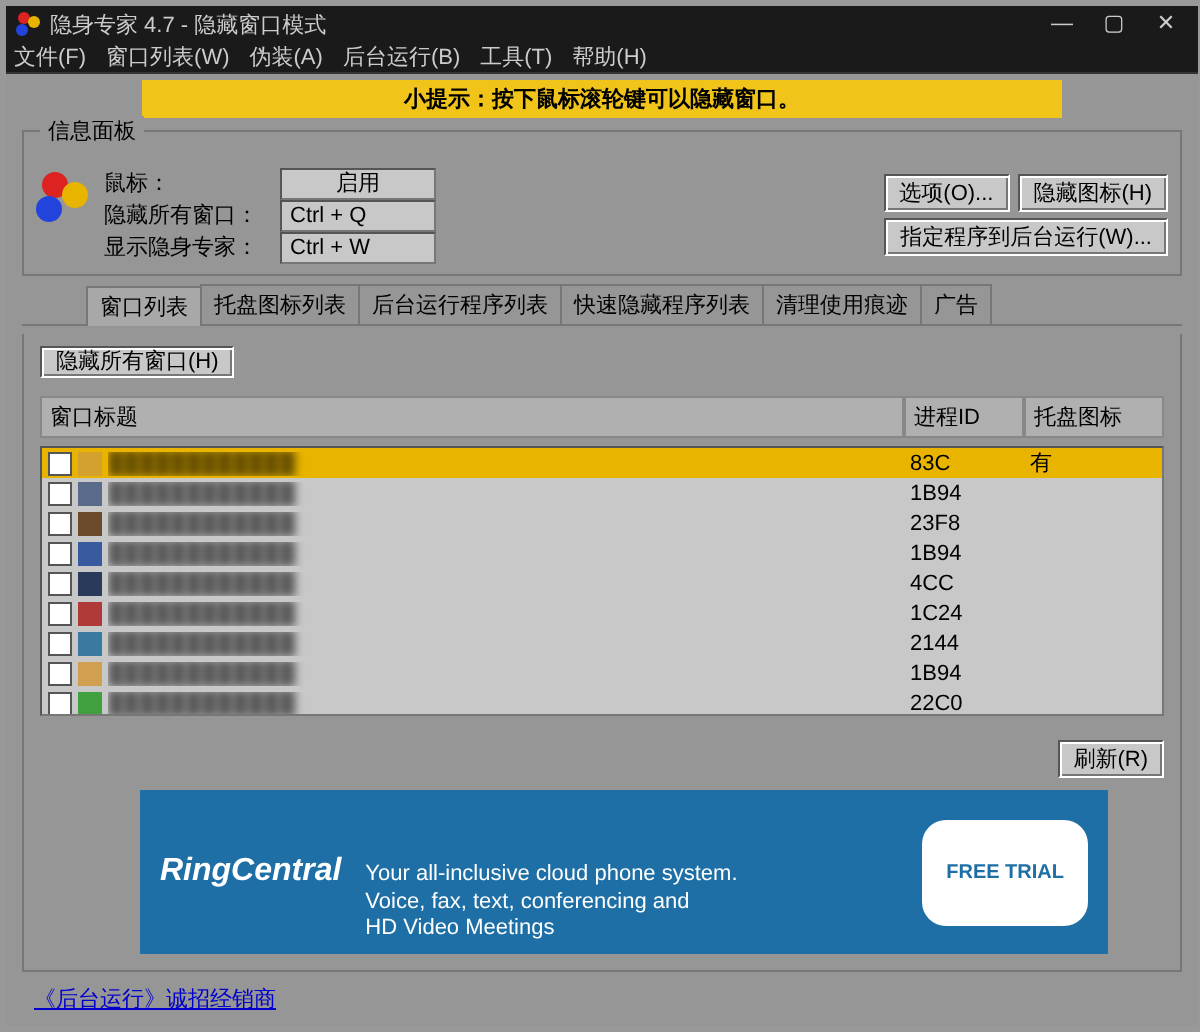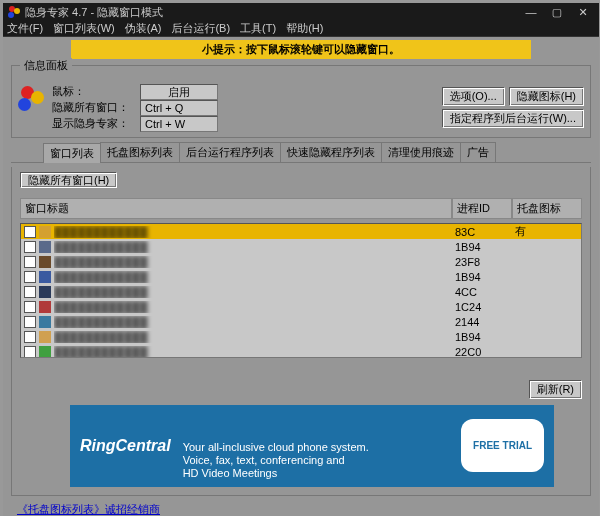--- a/index.html
+++ b/index.html
@@ -38,21 +38,21 @@
 .col.pid { width: 60px; }
 .col.tray { width: 70px; }
 .list { background: #c8c8c8; border: 1px solid #777; border-top-color: #555; border-left-color: #555; height: 135px; overflow: hidden; }
 .row { display: flex; align-items: center; height: 15px; }
 .row.sel { background: #e8b400; }
 .row .cb { width: 12px; height: 12px; border: 1px solid #555; background: #fff; margin: 0 3px; }
 .row .rico { width: 12px; height: 12px; background: #888; margin-right: 3px; }
 .row .rtitle { flex: 1; color: transparent; text-shadow: 0 0 4px rgba(0,0,0,.55); white-space: nowrap; overflow: hidden; }
 .row .rpid { width: 60px; padding-left: 4px; }
 .row .rtray { width: 70px; padding-left: 4px; }
-.refresh-row { display: flex; justify-content: flex-end; margin-top: 18px; }
+.refresh-row { display: flex; justify-content: flex-end; margin-top: 8px; }
 .ad { background: #1d6fa5; color: #fff; display: flex; align-items: center; padding: 6px 10px; gap: 12px; margin: 2px 28px 2px 50px; }
 .ad .brand { font-weight: bold; font-style: italic; font-size: 16px; }
 .ad .txt { font-size: 10px; line-height: 1.2; flex: 1; margin-top: 30px; }
 .ad .trial { background: #fff; color: #1d6fa5; border-radius: 12px; padding: 21px 12px; font-weight: bold; font-size: 10px; cursor: pointer; }
 .footer { background: #969696; padding: 2px 6px; }
 .footer a { color: #0000cc; text-decoration: underline; cursor: pointer; }
 </style>
 </head>
 <body>
 
@@ -207,16 +207,16 @@
         <div class="txt">
           <div>Your all-inclusive cloud phone system.</div>
           <div>Voice, fax, text, conferencing and</div>
           <div>HD Video Meetings</div>
         </div>
         <span class="trial">FREE TRIAL</span>
       </div>
     </div>
 
     <div class="footer">
-      <a>《托盘图标列表》诚招经销商</a>
+      <a>《后台运行》诚招经销商</a>
     </div>
   </div>
 </div>
 
 </body></html>

